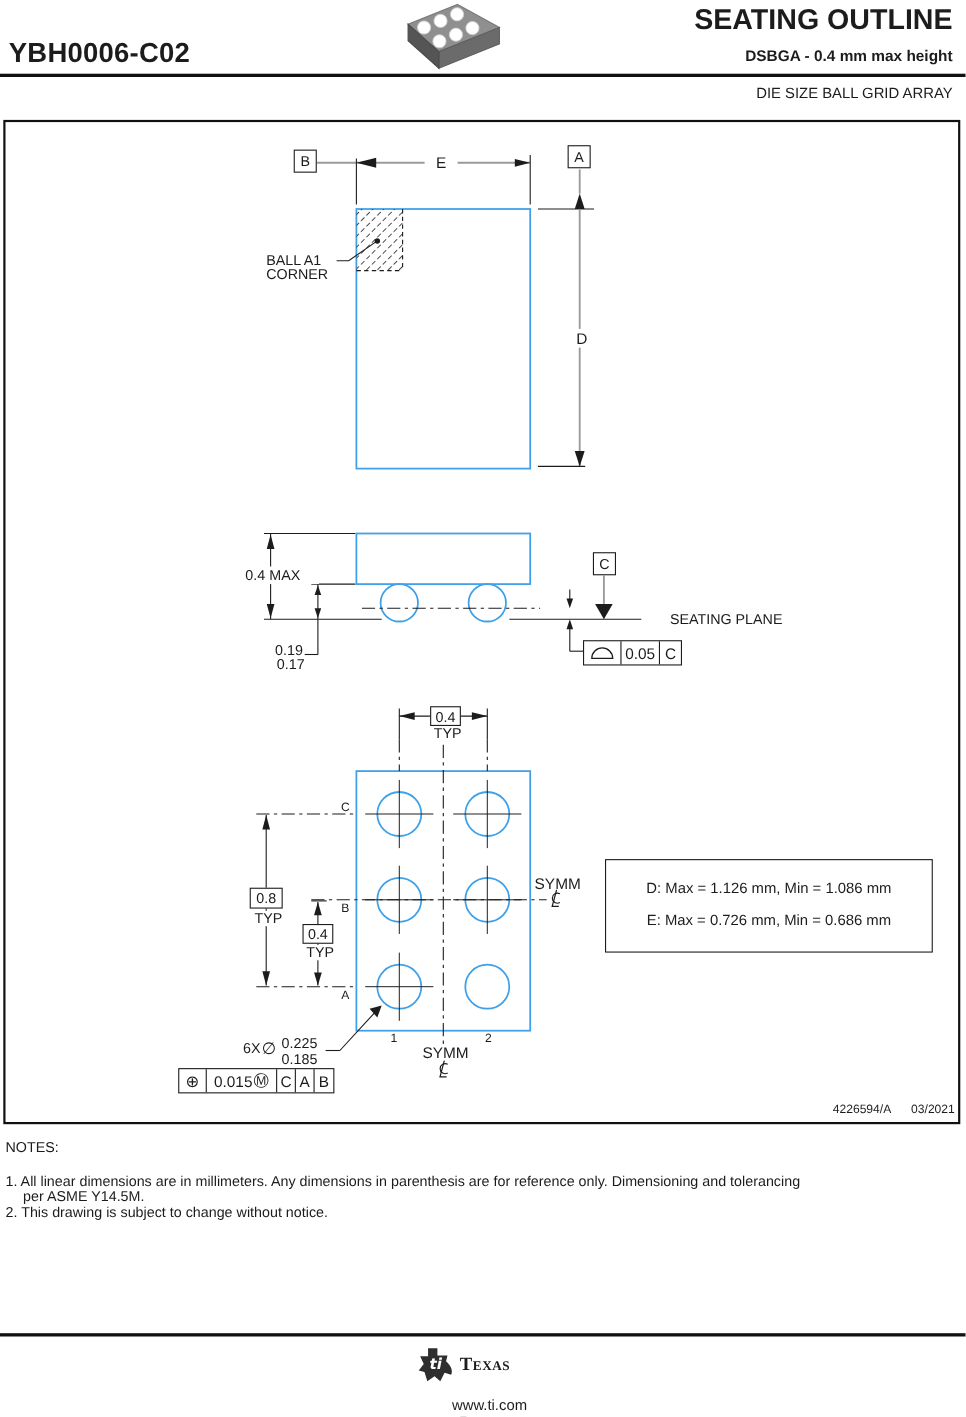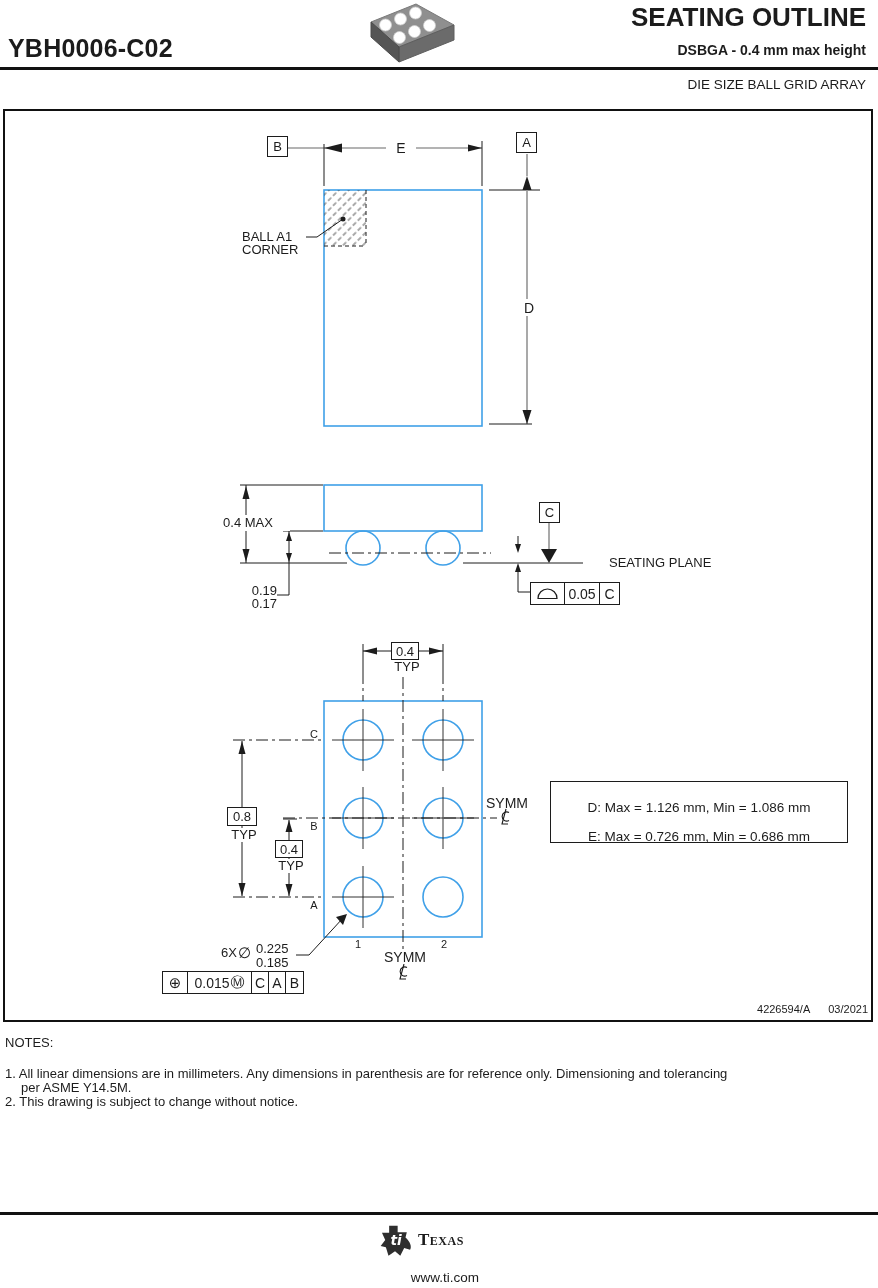--- a/index.html
+++ b/index.html
@@ -178,21 +178,21 @@
   </svg>
 
   <div class="abs boxed" style="left:267px;top:136px;width:21px;height:21px;">B</div>
   <div class="abs boxed" style="left:516px;top:132px;width:21px;height:21px;">A</div>
   <div class="abs lbl whitebg ctr" style="left:386px;top:139px;width:26px;height:17px;font-size:14px;">E</div>
   <div class="abs lbl whitebg ctr" style="left:514px;top:299px;width:26px;height:17px;font-size:14px;">D</div>
   <div class="abs lbl" style="left:242px;top:230px;">BALL A1</div>
   <div class="abs lbl" style="left:242px;top:243px;">CORNER</div>
 
   <div class="abs lbl whitebg ctr" style="left:206px;top:515px;width:80px;height:16px;">0.4 MAX</div>
-  <div class="abs lbl" style="left:240px;top:584px;width:37px;text-align:right;">0.19</div>
+  <div class="abs lbl" style="left:250px;top:584px;width:37px;text-align:left;">0.19</div>
   <div class="abs lbl" style="left:240px;top:597px;width:37px;text-align:right;">0.17</div>
   <div class="abs lbl" style="left:609px;top:556px;">SEATING PLANE</div>
   <div class="abs boxed" style="left:539px;top:502px;width:21px;height:21px;">C</div>
   <div class="abs fframe" style="left:530px;top:582px;">
     <span class="cell" style="width:33px;">
       <svg width="24" height="13" viewBox="0 0 24 13">
         <path d="M2,11.5 A9.5,9.5 0 0 1 21,11.5 Z" fill="none" stroke="#1c1c1c" stroke-width="1.2"></path>
       </svg>
     </span>
     <span class="cell" style="width:35px;">0.05</span>
@@ -228,21 +228,21 @@
     <span class="cell sym" style="width:24px;font-size:15px;">⊕</span>
     <span class="cell" style="width:64px;">
       <span>0.015</span>
         <span class="sym" style="font-size:14px;margin-left:1px;">Ⓜ</span>
     </span>
     <span class="cell" style="width:17px;">C</span>
     <span class="cell" style="width:17px;">A</span>
     <span class="cell" style="width:18px;">B</span>
   </div>
 
-  <div class="abs" style="left:550px;top:781px;width:298px;height:62px;border:1.5px solid #1c1c1c;box-sizing:border-box;">
+  <div class="abs" style="left:550px;top:781px;width:298px;height:85px;border:1.5px solid #1c1c1c;box-sizing:border-box;">
     <div class="lbl" style="margin-top:19px;text-align:center;font-size:13.5px;">D: Max = 1.126 mm, Min = 1.086 mm</div>
     <div class="lbl" style="margin-top:15px;text-align:center;font-size:13.5px;">E: Max = 0.726 mm, Min = 0.686 mm</div>
   </div>
 
   <div class="abs lbl" style="right:10px;top:1002px;font-size:11px;">
     <span>4226594/A</span><span style="display:inline-block;width:18px;"></span><span>03/2021</span>
   </div>
 
   <div class="abs notes" style="left:5px;top:1036px;">NOTES:</div>
   <div class="abs notes" style="left:5px;top:1067px;">1. All linear dimensions are in millimeters. Any dimensions in parenthesis are for reference only. Dimensioning and tolerancing</div>

